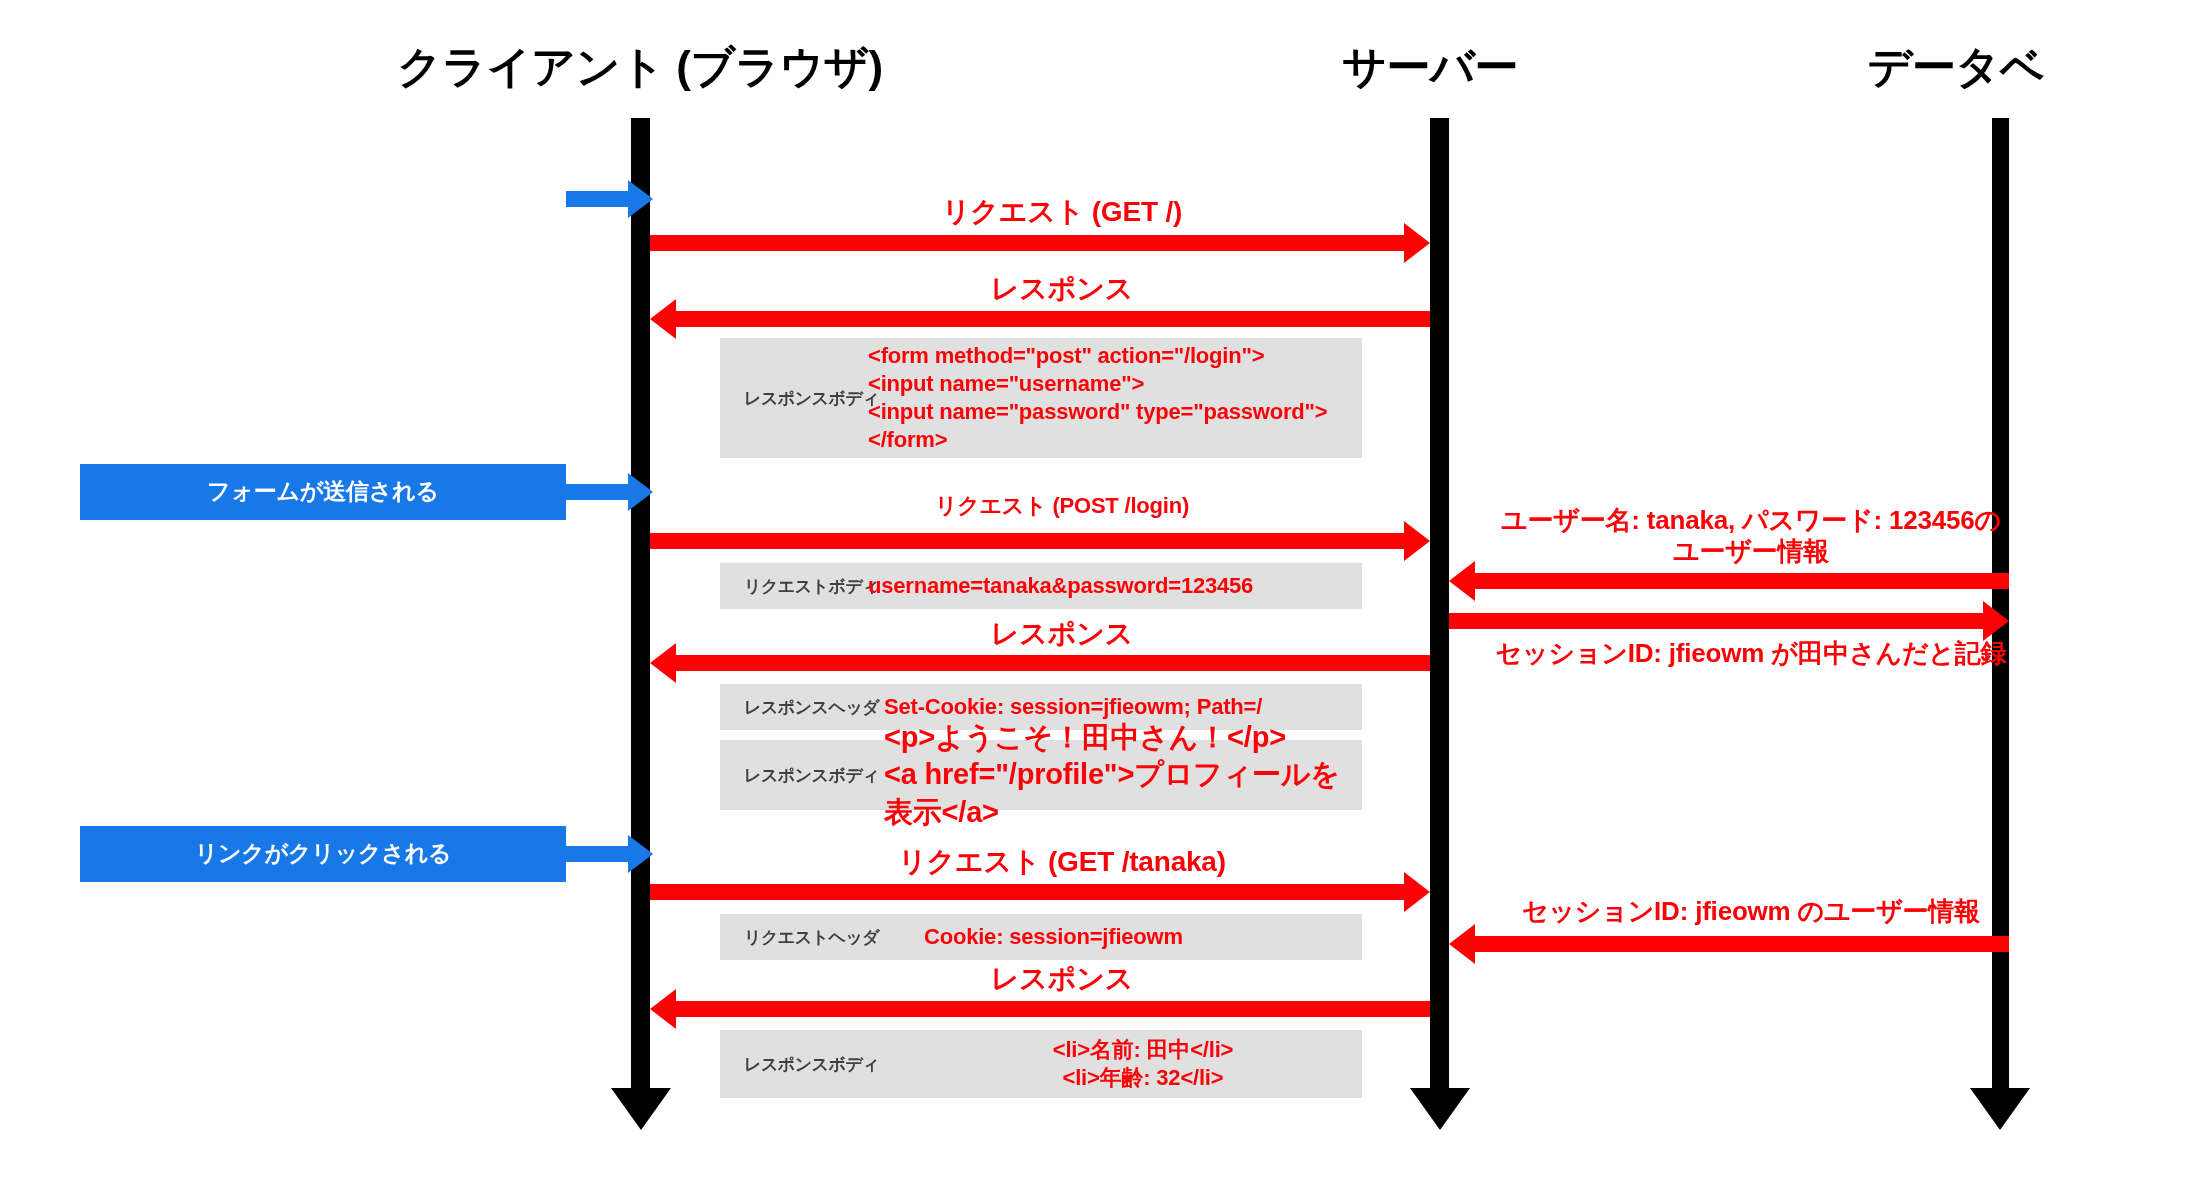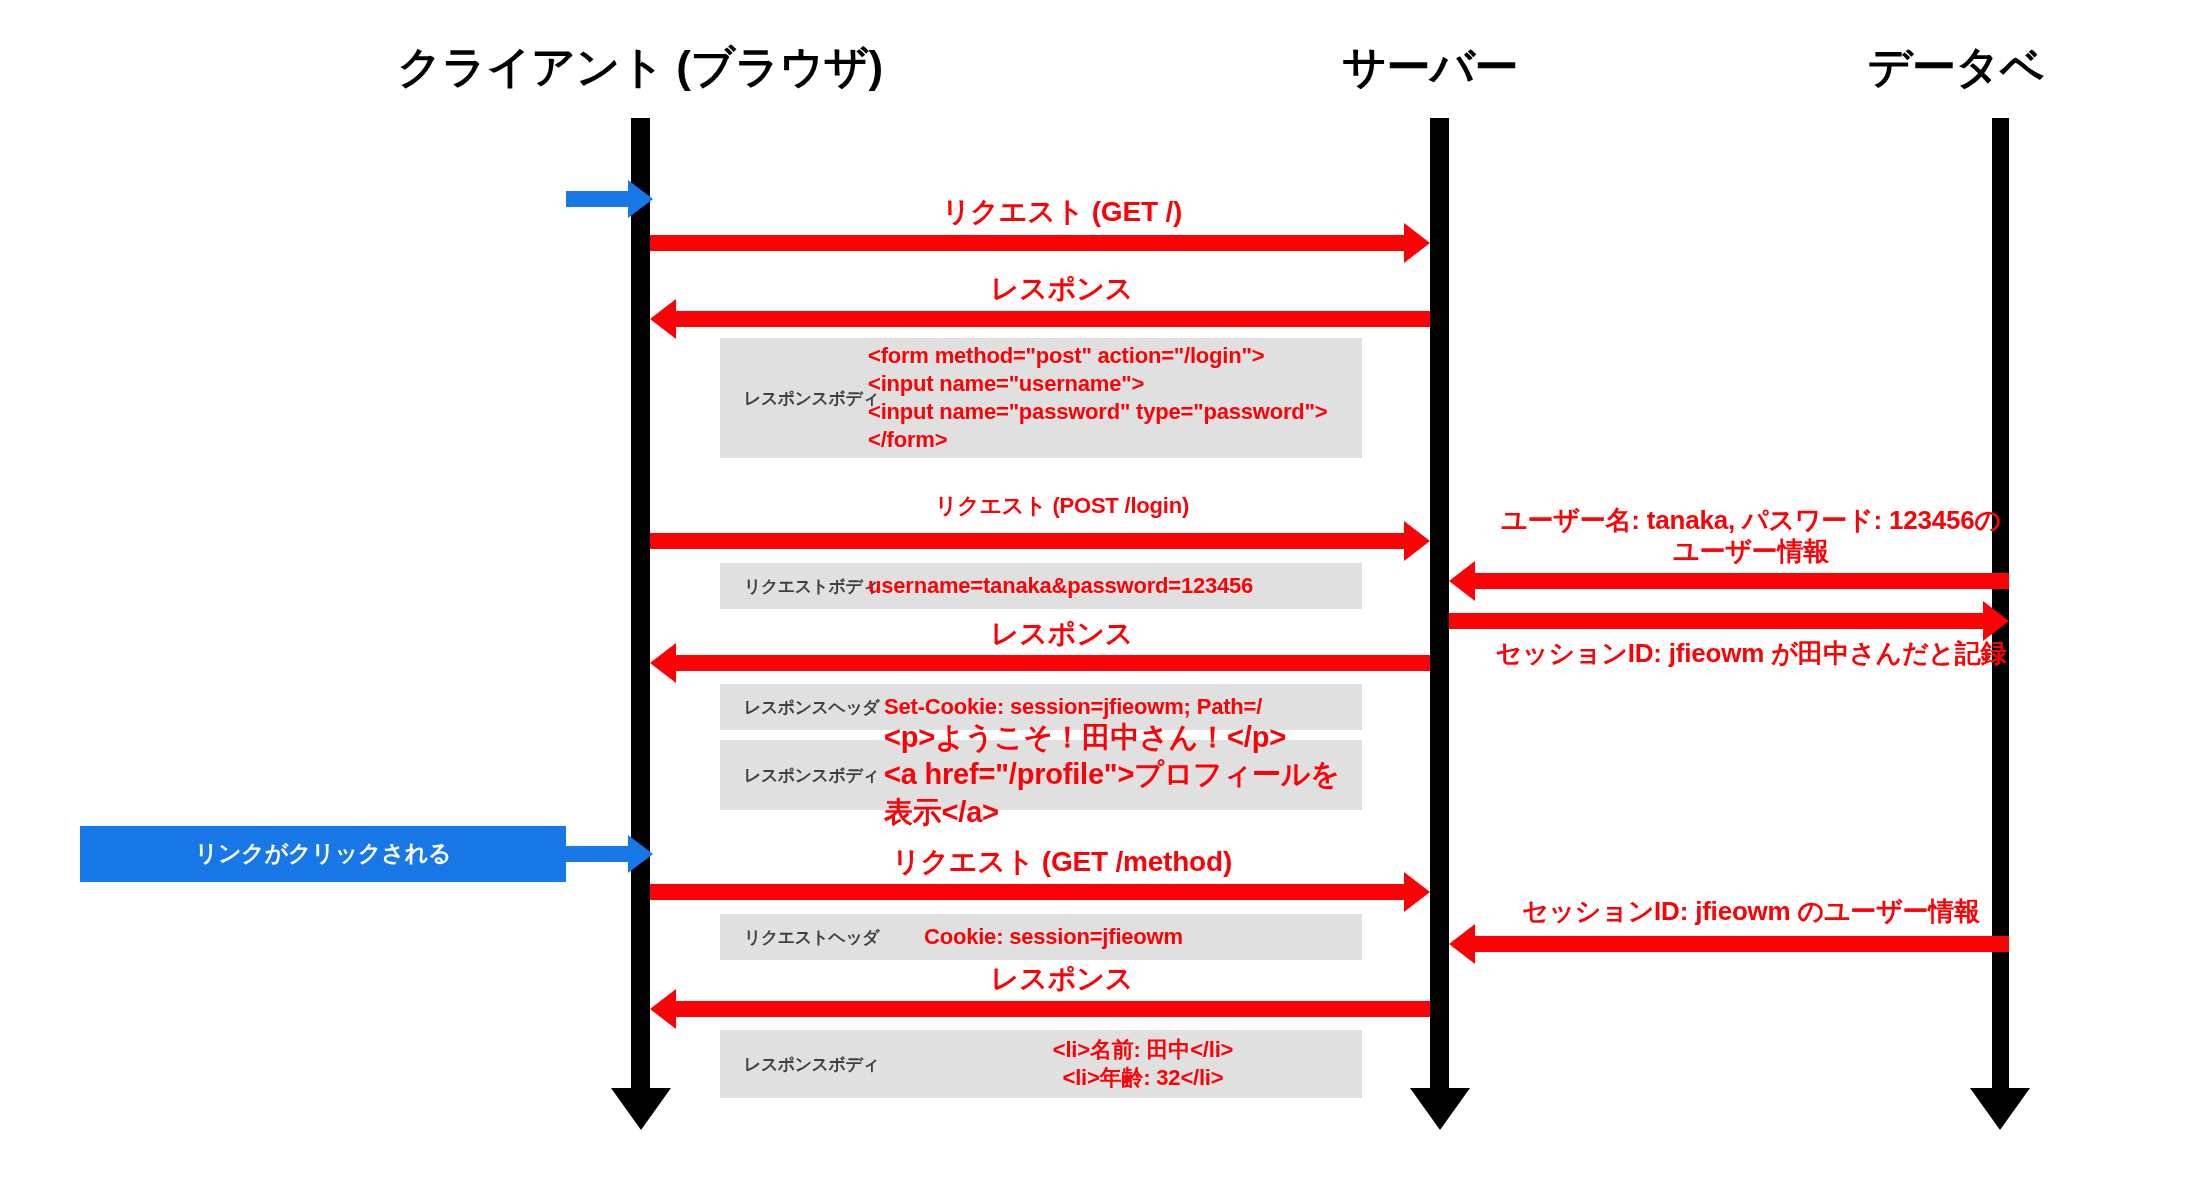--- a/index.html
+++ b/index.html
@@ -150,20 +150,27 @@
   <div class="lifeline-head" style="left:1410px; top:1088px;"></div>
 
   <div class="lifeline" style="left:1992px; top:118px; width:17px; height:976px;"></div>
   <div class="lifeline-head" style="left:1970px; top:1088px;"></div>
 
   <div class="callout" style="left:80px; top:158px; width:572px; height:82px;">
     <div class="shaft" style="left:486px; top:33px; width:62px;"></div>
     <div class="head" style="left:548px; top:22px;"></div>
   </div>
 
+  <div class="callout" style="left:80px; top:464px; width:572px; height:56px;">
+    <div class="body" style="width:486px; height:56px;">
+      <span style="font-size:23px;">フォームが送信される</span>
+    </div>
+    <div class="shaft" style="left:486px; top:20px; width:62px;"></div>
+    <div class="head" style="left:548px; top:9px;"></div>
+  </div>
 
   <div class="callout" style="left:80px; top:826px; width:572px; height:56px;">
     <div class="body" style="width:486px; height:56px;">
       <span style="font-size:23px;">リンクがクリックされる</span>
     </div>
     <div class="shaft" style="left:486px; top:20px; width:62px;"></div>
     <div class="head" style="left:548px; top:9px;"></div>
   </div>
 
   <div class="msg-label" style="left:650px; top:195px; width:780px; font-size:28px;">リクエスト (GET /)</div>
@@ -220,21 +227,21 @@
     <div class="note-kind" style="width:140px;">レスポンスヘッダ</div>
     <div class="note-code" style="font-size:22px;">Set-Cookie: session=jfieowm; Path=/</div>
   </div>
 
   <div class="note" style="left:720px; top:740px; width:642px; height:70px; padding:0 0 0 24px;">
     <div class="note-kind" style="width:140px;">レスポンスボディ</div>
     <div class="note-code" style="font-size:29px;">&lt;p&gt;ようこそ！田中さん！&lt;/p&gt;
 &lt;a href="/profile"&gt;プロフィールを表示&lt;/a&gt;</div>
   </div>
 
-  <div class="msg-label" style="left:650px; top:845px; width:780px; font-size:28px;">リクエスト (GET /method)</div>
+  <div class="msg-label" style="left:650px; top:845px; width:780px; font-size:28px;">リクエスト (GET /tanaka)</div>
   <div class="msg to-right" style="left:650px; top:884px; width:754px;">
     <div class="shaft" style="width:754px;"></div>
     <div class="head"></div>
   </div>
 
   <div class="msg-label" style="left:1449px; top:896px; width:560px; font-size:26px;">セッションID: jfieowm のユーザー情報</div>
   <div class="msg to-left" style="left:1475px; top:936px; width:534px;">
     <div class="shaft" style="width:534px;"></div>
     <div class="head"></div>
   </div>

